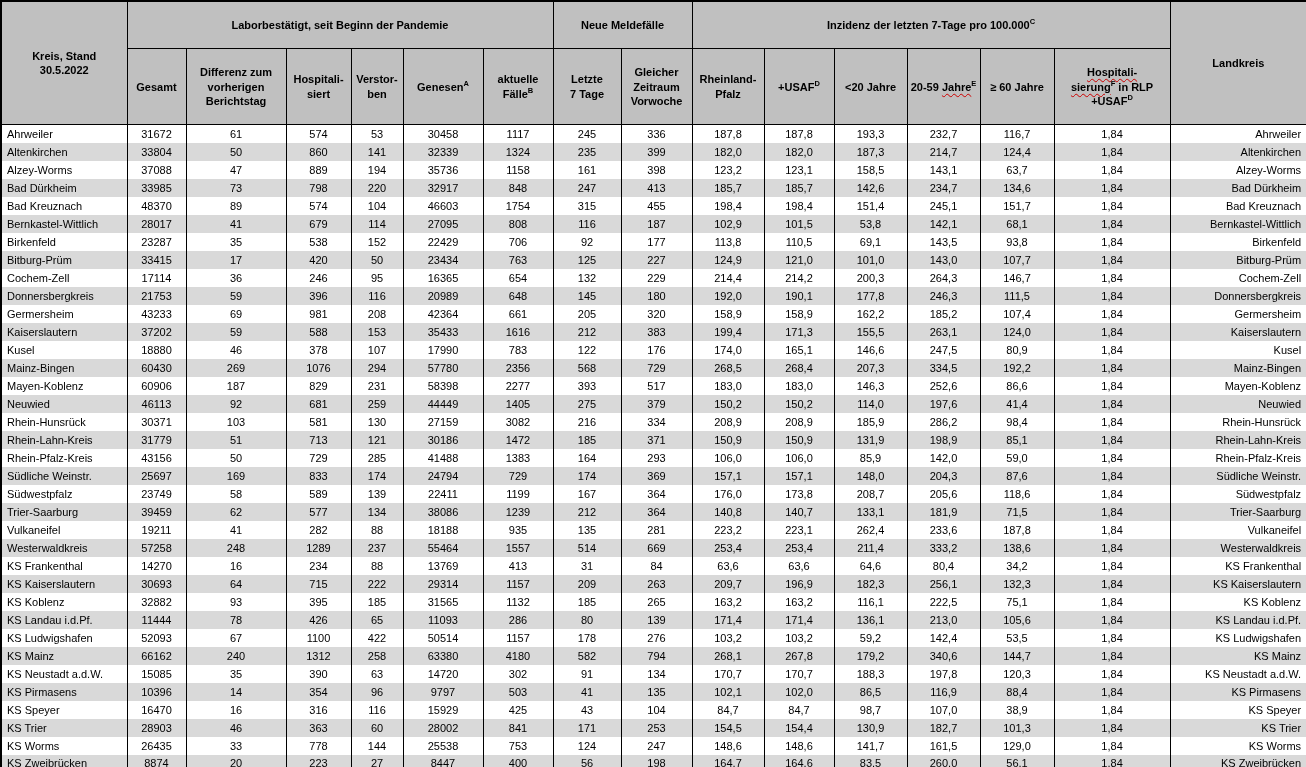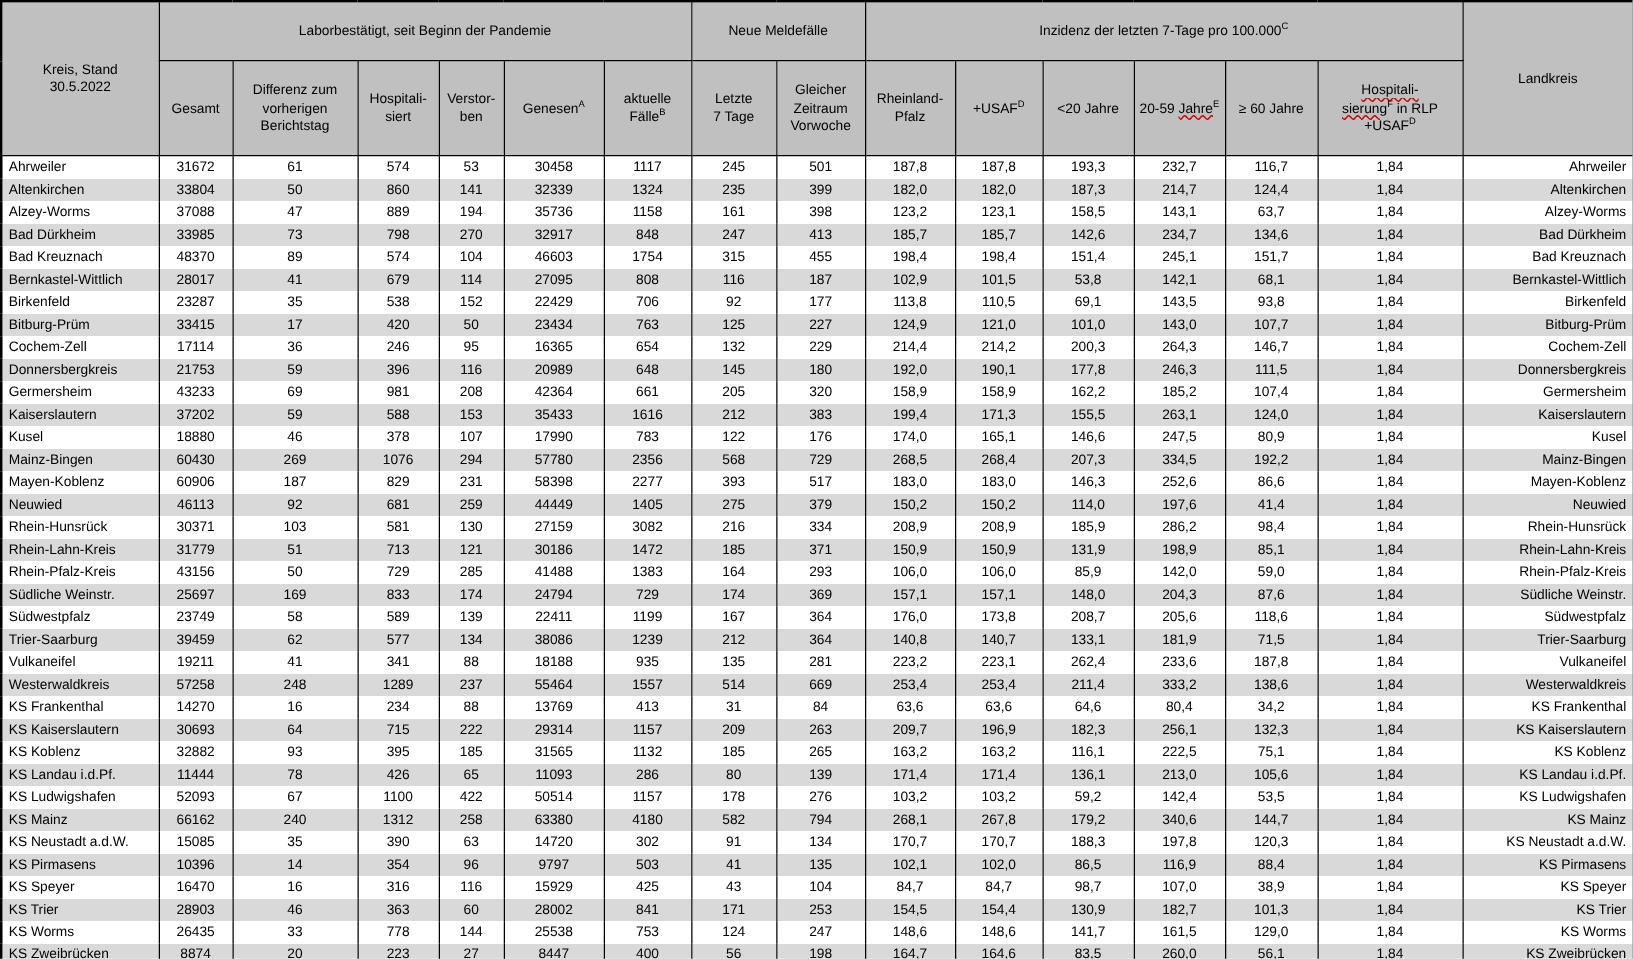--- a/index.html
+++ b/index.html
@@ -10,21 +10,21 @@
     --text:#000000;
   }
   *{box-sizing:border-box;}
   html,body{margin:0;padding:0;background:#ffffff;}
   body{font-family:"Liberation Sans","DejaVu Sans",sans-serif;color:var(--text);}
   .page{width:1306px;height:767px;overflow:hidden;}
   table{border-collapse:collapse;table-layout:fixed;width:1306px;border:2px solid var(--border-color);}
   thead th{
     background:var(--header-bg);
     border:1px solid var(--border-color);
-    font-weight:normal;font-size:11px;line-height:1.3;
+    font-weight:bold;font-size:11px;line-height:1.3;
     text-align:center;vertical-align:middle;padding:16px 2px;overflow:hidden;
   }
   thead tr.group-row{height:25px;}
   thead tr.cols-row{height:70px;}
   tbody td{
     font-size:11px;height:18px;line-height:16px;
     text-align:center;vertical-align:middle;
     border-left:1px solid var(--border-color);
     border-right:1px solid var(--border-color);
     padding:0 3px;white-space:nowrap;overflow:hidden;
@@ -98,21 +98,21 @@
     <tbody>
         <tr>
           <td class="col-first">Ahrweiler</td>
           <td>31672</td>
           <td>61</td>
           <td>574</td>
           <td>53</td>
           <td>30458</td>
           <td>1117</td>
           <td>245</td>
-          <td>501</td>
+          <td>336</td>
           <td>187,8</td>
           <td>187,8</td>
           <td>193,3</td>
           <td>232,7</td>
           <td>116,7</td>
           <td>1,84</td>
           <td class="col-last">Ahrweiler</td>
         </tr>
         <tr>
           <td class="col-first">Altenkirchen</td>
@@ -148,21 +148,21 @@
           <td>143,1</td>
           <td>63,7</td>
           <td>1,84</td>
           <td class="col-last">Alzey-Worms</td>
         </tr>
         <tr>
           <td class="col-first">Bad Dürkheim</td>
           <td>33985</td>
           <td>73</td>
           <td>798</td>
-          <td>270</td>
+          <td>220</td>
           <td>32917</td>
           <td>848</td>
           <td>247</td>
           <td>413</td>
           <td>185,7</td>
           <td>185,7</td>
           <td>142,6</td>
           <td>234,7</td>
           <td>134,6</td>
           <td>1,84</td>
@@ -489,21 +489,21 @@
           <td>133,1</td>
           <td>181,9</td>
           <td>71,5</td>
           <td>1,84</td>
           <td class="col-last">Trier-Saarburg</td>
         </tr>
         <tr>
           <td class="col-first">Vulkaneifel</td>
           <td>19211</td>
           <td>41</td>
-          <td>341</td>
+          <td>282</td>
           <td>88</td>
           <td>18188</td>
           <td>935</td>
           <td>135</td>
           <td>281</td>
           <td>223,2</td>
           <td>223,1</td>
           <td>262,4</td>
           <td>233,6</td>
           <td>187,8</td>

